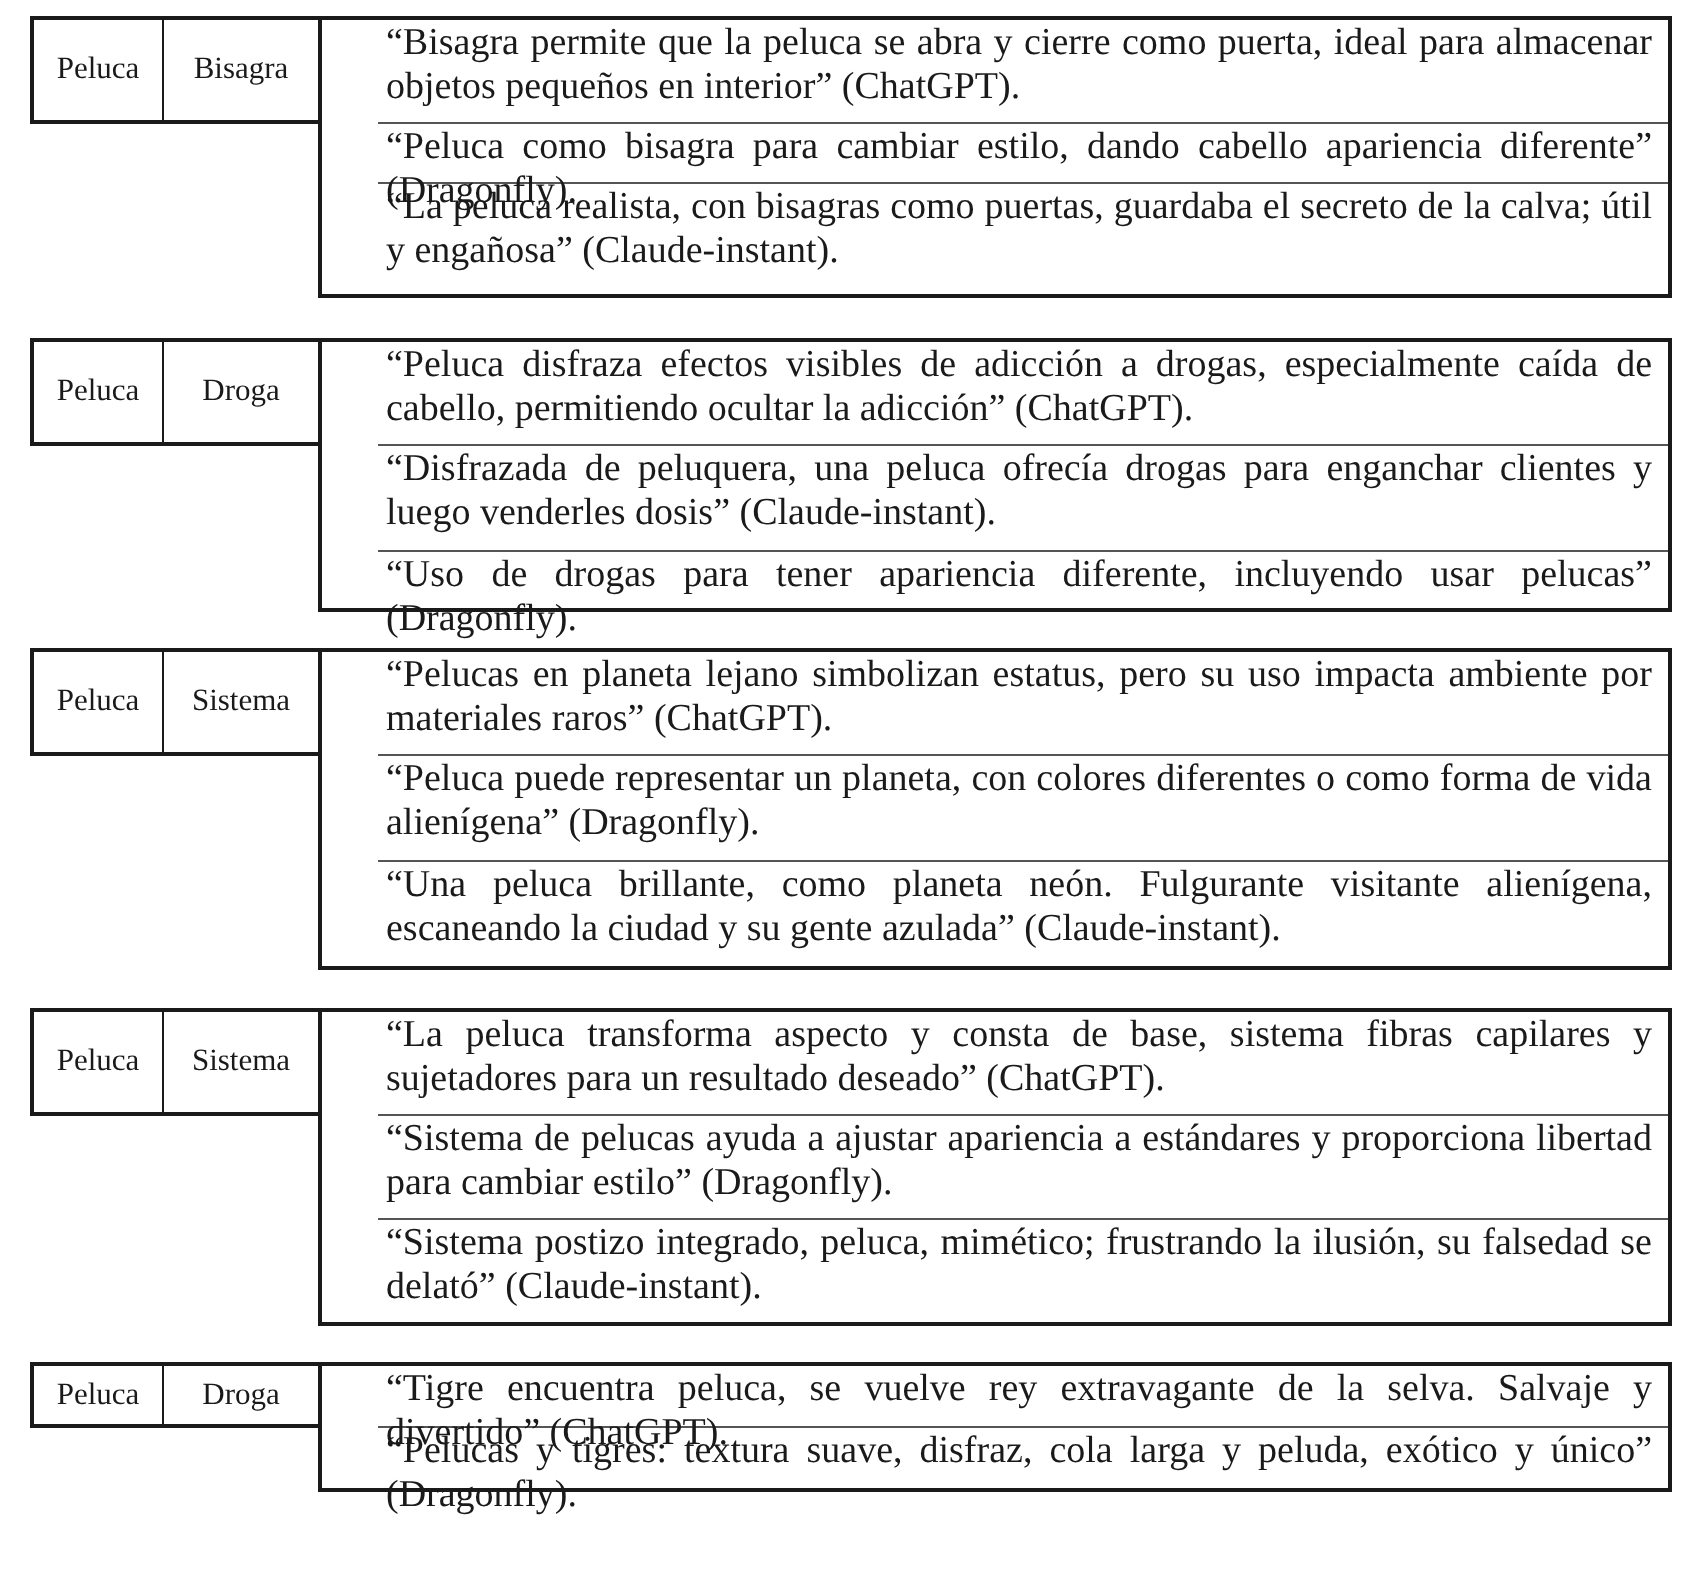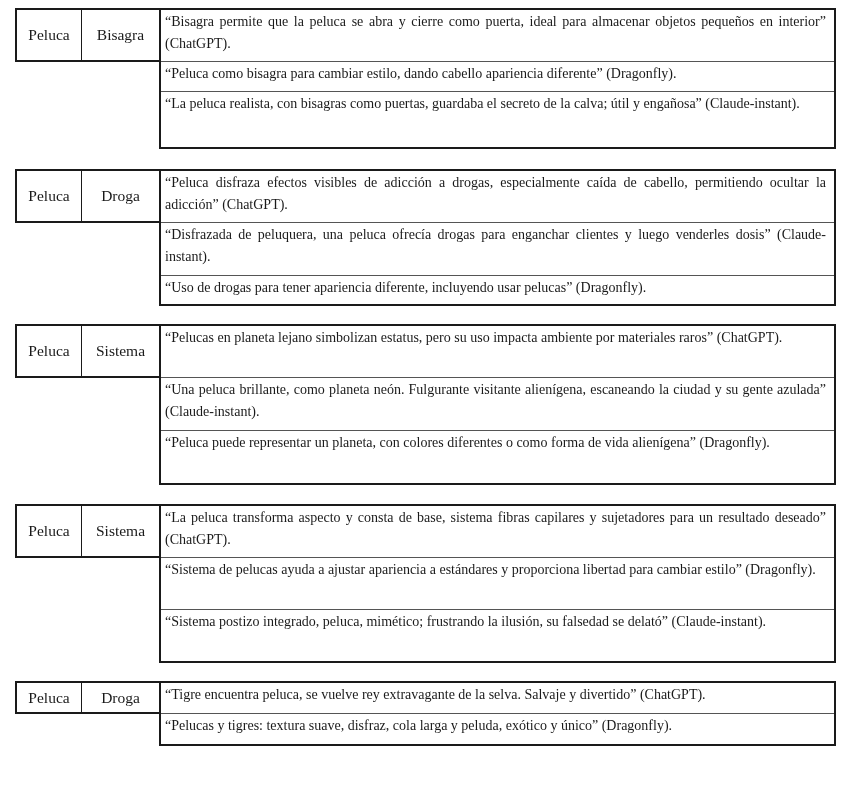--- a/index.html
+++ b/index.html
@@ -49,25 +49,26 @@
       left: 144px;
       top: 0;
       right: 0;
       box-sizing: border-box;
       border: 2px solid #1a1a1a;
       background: #fff;
     }
     .quote {
       box-sizing: border-box;
       padding: 1px 8px 0 4px;
-      font-size: 14px;
+      font-size: 19px;
       line-height: 22px;
       border-top: 1px solid #555;
       text-align: justify;
       text-align-last: left;
+      margin-left: 28px;
     }
     .quote:first-child {
       border-top: none;
     }
   </style>
 </head>
 <body>
 
 <div class="block" style="top:8px;">
   <div class="head" style="height:54px;">
@@ -93,22 +94,22 @@
   </div>
 </div>
 
 <div class="block" style="top:324px;">
   <div class="head" style="height:54px;">
     <div class="cell c1">Peluca</div>
     <div class="cell c2">Sistema</div>
   </div>
   <div class="quotes">
     <div class="quote" style="height:51px;">“Pelucas en planeta lejano simbolizan estatus, pero su uso impacta ambiente por materiales raros” (ChatGPT).</div>
+    <div class="quote" style="height:53px;">“Peluca puede representar un planeta, con colores diferentes o como forma de vida alienígena” (Dragonfly).</div>
     <div class="quote" style="height:53px;">“Una peluca brillante, como planeta neón. Fulgurante visitante alienígena, escaneando la ciudad y su gente azulada” (Claude-instant).</div>
-    <div class="quote" style="height:53px;">“Peluca puede representar un planeta, con colores diferentes o como forma de vida alienígena” (Dragonfly).</div>
   </div>
 </div>
 
 <div class="block" style="top:504px;">
   <div class="head" style="height:54px;">
     <div class="cell c1">Peluca</div>
     <div class="cell c2">Sistema</div>
   </div>
   <div class="quotes">
     <div class="quote" style="height:51px;">“La peluca transforma aspecto y consta de base, sistema fibras capilares y sujetadores para un resultado deseado” (ChatGPT).</div>

